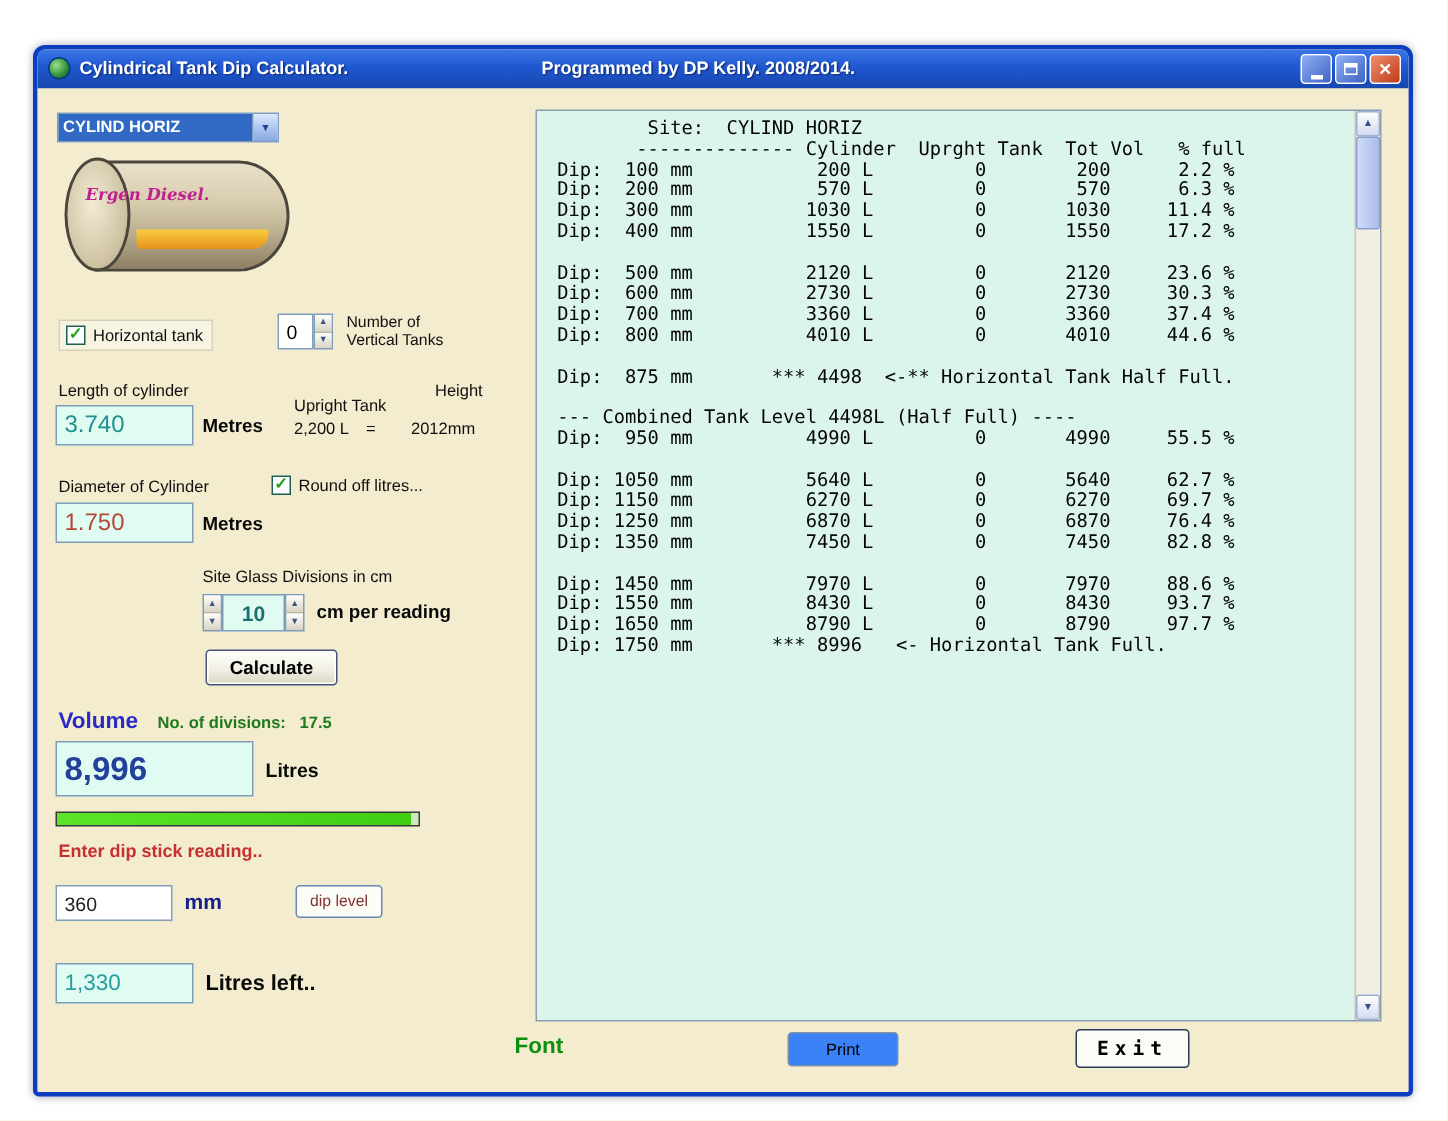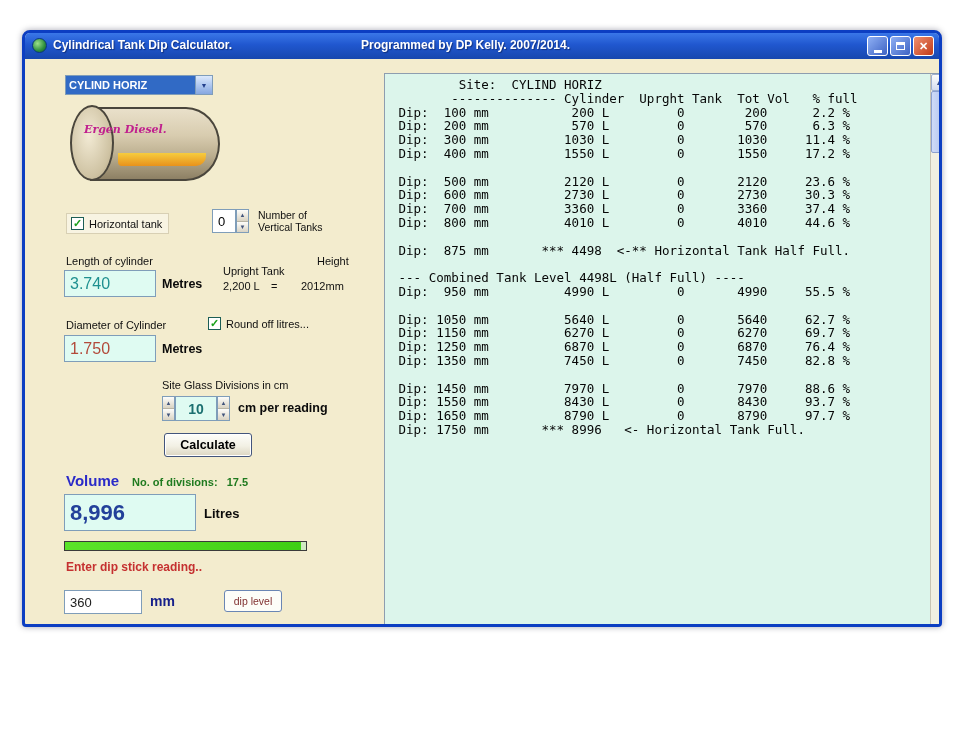--- a/index.html
+++ b/index.html
@@ -1,20 +1,20 @@
 <!DOCTYPE html>
 <html style="--titlebar-top: #3A77E8; --titlebar-bottom: #1747AE; --window-border: #0C3EC2; --client-bg: #F3ECCE; --field-bg: #DFFBF2; --output-bg: #DCF5EB; --selection-blue: #316AC5; --progress-green: #3FCE14; --volume-blue: #2A2AC8; --alert-red: #C53030; --ok-green: #0E8E0E;"><head>
 <meta charset="utf-8">
 <style>
   * { margin:0; padding:0; box-sizing:border-box; }
   body { font-family:"Liberation Sans", sans-serif; }
   .page { position:relative; width:965px; height:747px; background:#FFFFFF; overflow:hidden; }
 
   .window {
-    position:absolute; left:22px; top:30px; width:920px; height:597px;
+    position:absolute; left:22px; top:30px; width:920px; height:701px;
     border:3px solid var(--window-border,#0C3EC2);
     border-radius:8px 8px 4px 4px; overflow:hidden;
     box-shadow:0 0 6px rgba(0,0,40,.35);
     background:var(--client-bg,#F3ECCE);
   }
   .titlebar {
     position:relative; height:26px;
     background:linear-gradient(180deg, var(--titlebar-top,#3A77E8) 0%, #2057CF 45%, var(--titlebar-bottom,#1747AE) 100%);
     color:#fff; font-size:12px; font-weight:bold;
   }
@@ -23,21 +23,21 @@
   .tb-title { position:absolute; left:28px; top:5px; text-shadow:1px 1px 1px #11317E; white-space:nowrap; }
   .tb-subtitle { position:absolute; left:336px; top:5px; text-shadow:1px 1px 1px #11317E; white-space:nowrap; }
   .winbtns { position:absolute; right:5px; top:3px; display:flex; gap:2px; }
   .winbtn { width:21px; height:20px; border:1px solid #FFFFFF; border-radius:3px;
     display:flex; align-items:center; justify-content:center; color:#fff; cursor:pointer; }
   .winbtn.min, .winbtn.max { background:linear-gradient(135deg,#8FB0F4,#3E63C4); }
   .winbtn.close { background:linear-gradient(135deg,#F09070,#C03A18); font-size:11px; font-weight:bold; }
   .glyph-min { width:8px; height:3px; background:#fff; margin-top:10px; }
   .glyph-max { width:9px; height:8px; border:1px solid #fff; border-top-width:3px; }
 
-  .client { position:relative; width:914px; height:669px; background:var(--client-bg,#F3ECCE);margin-left:27px; }
+  .client { position:relative; width:914px; height:669px; background:var(--client-bg,#F3ECCE); }
 
   .field { position:absolute; border:1px solid #7F9DB9; background:var(--field-bg,#DFFBF2);
     padding:2px 5px; font-family:"Liberation Sans",sans-serif; outline:none; }
 
   
   .combo { position:absolute; left:13px; top:16px; width:148px; height:20px; background:#fff;
     border:1px solid #7F9DB9; display:flex; cursor:pointer; }
   .combo-sel { flex:1; background:var(--selection-blue,#316AC5); color:#fff; font-size:11px;
     font-weight:bold; padding:3px 3px 0 3px; white-space:nowrap; overflow:hidden; }
   .combo-btn { width:17px; background:linear-gradient(180deg,#DCE9FC,#AFC8F0 50%,#86A7E0);
@@ -143,21 +143,21 @@
 </style>
 </head>
 <body>
 
 <div class="page">
   <div class="window">
 
     <div class="titlebar">
       <span class="app-icon"></span>
       <span class="tb-title">Cylindrical Tank Dip Calculator.</span>
-      <span class="tb-subtitle">Programmed by DP Kelly. 2007/2014.</span>
+      <span class="tb-subtitle">Programmed by DP Kelly. 2008/2014.</span>
       <div class="winbtns">
         <div class="winbtn min">
             <span class="glyph-min"></span>
           </div>
         <div class="winbtn max">
             <span class="glyph-max"></span>
           </div>
         <div class="winbtn close">
             <span>✕</span>
           </div>

